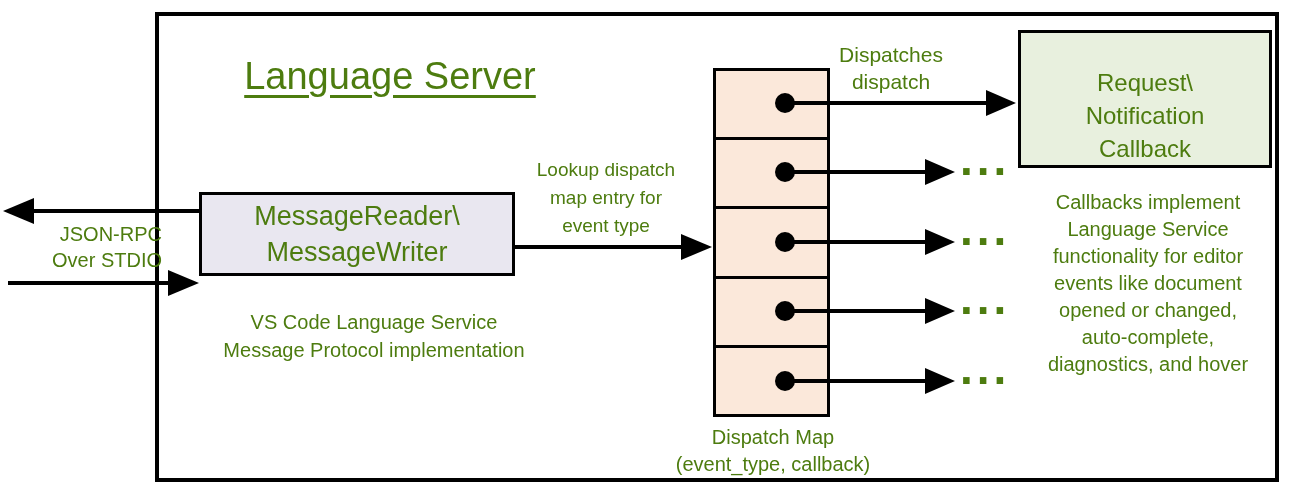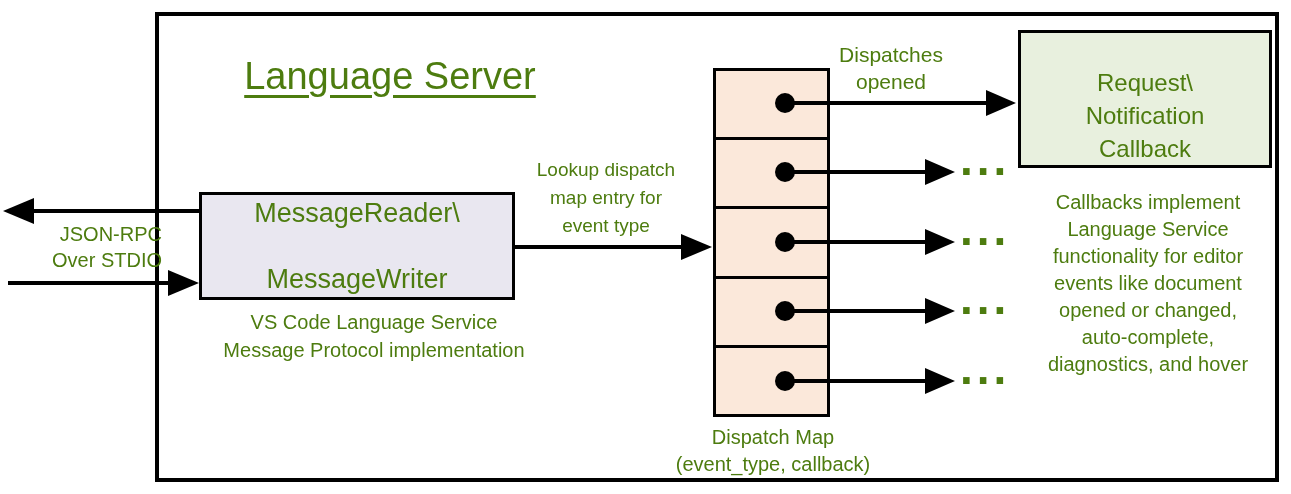--- a/index.html
+++ b/index.html
@@ -19,23 +19,23 @@
     left:155px;top:12px;width:1124px;height:470px;
     border:4px solid #000;box-sizing:border-box;background:transparent;
   }
   .title{
     left:229px;top:54px;width:322px;
     font-size:38px;line-height:44px;
     text-decoration:underline;
     text-underline-offset:6px;
   }
   .mr-box{
-    left:199px;top:192px;width:316px;height:108px;
+    left:199px;top:192px;width:316px;height:84px;
     background:#e9e7f0;border:3px solid #000;box-sizing:border-box;
-    display:flex;flex-direction:column;justify-content:space-between;align-items:center;
+    display:flex;flex-direction:column;justify-content:center;align-items:center;
     font-size:27px;line-height:36px;
   }
   .mr-caption{
     left:178px;top:308px;width:392px;
     font-size:20px;line-height:28px;
   }
   .io-label{
     left:22px;top:221px;width:140px;
     font-size:20px;line-height:26px;text-align:right;
   }
@@ -112,21 +112,21 @@
     <div class="dispatch-cell"></div>
     <div class="dispatch-cell"></div>
   </div>
   <div class="abs dispatch-caption center">
     <div>Dispatch Map</div>
     <div>(event_type, callback)</div>
   </div>
 
   <div class="abs dispatches-label it center">
     <div>Dispatches</div>
-    <div>opened</div>
+    <div>dispatch</div>
   </div>
 
   <div class="abs cb-box">
     <div>Request\</div>
     <div>Notification</div>
     <div>Callback</div>
   </div>
 
   <div class="abs cb-note center">
     <div>Callbacks implement</div>

